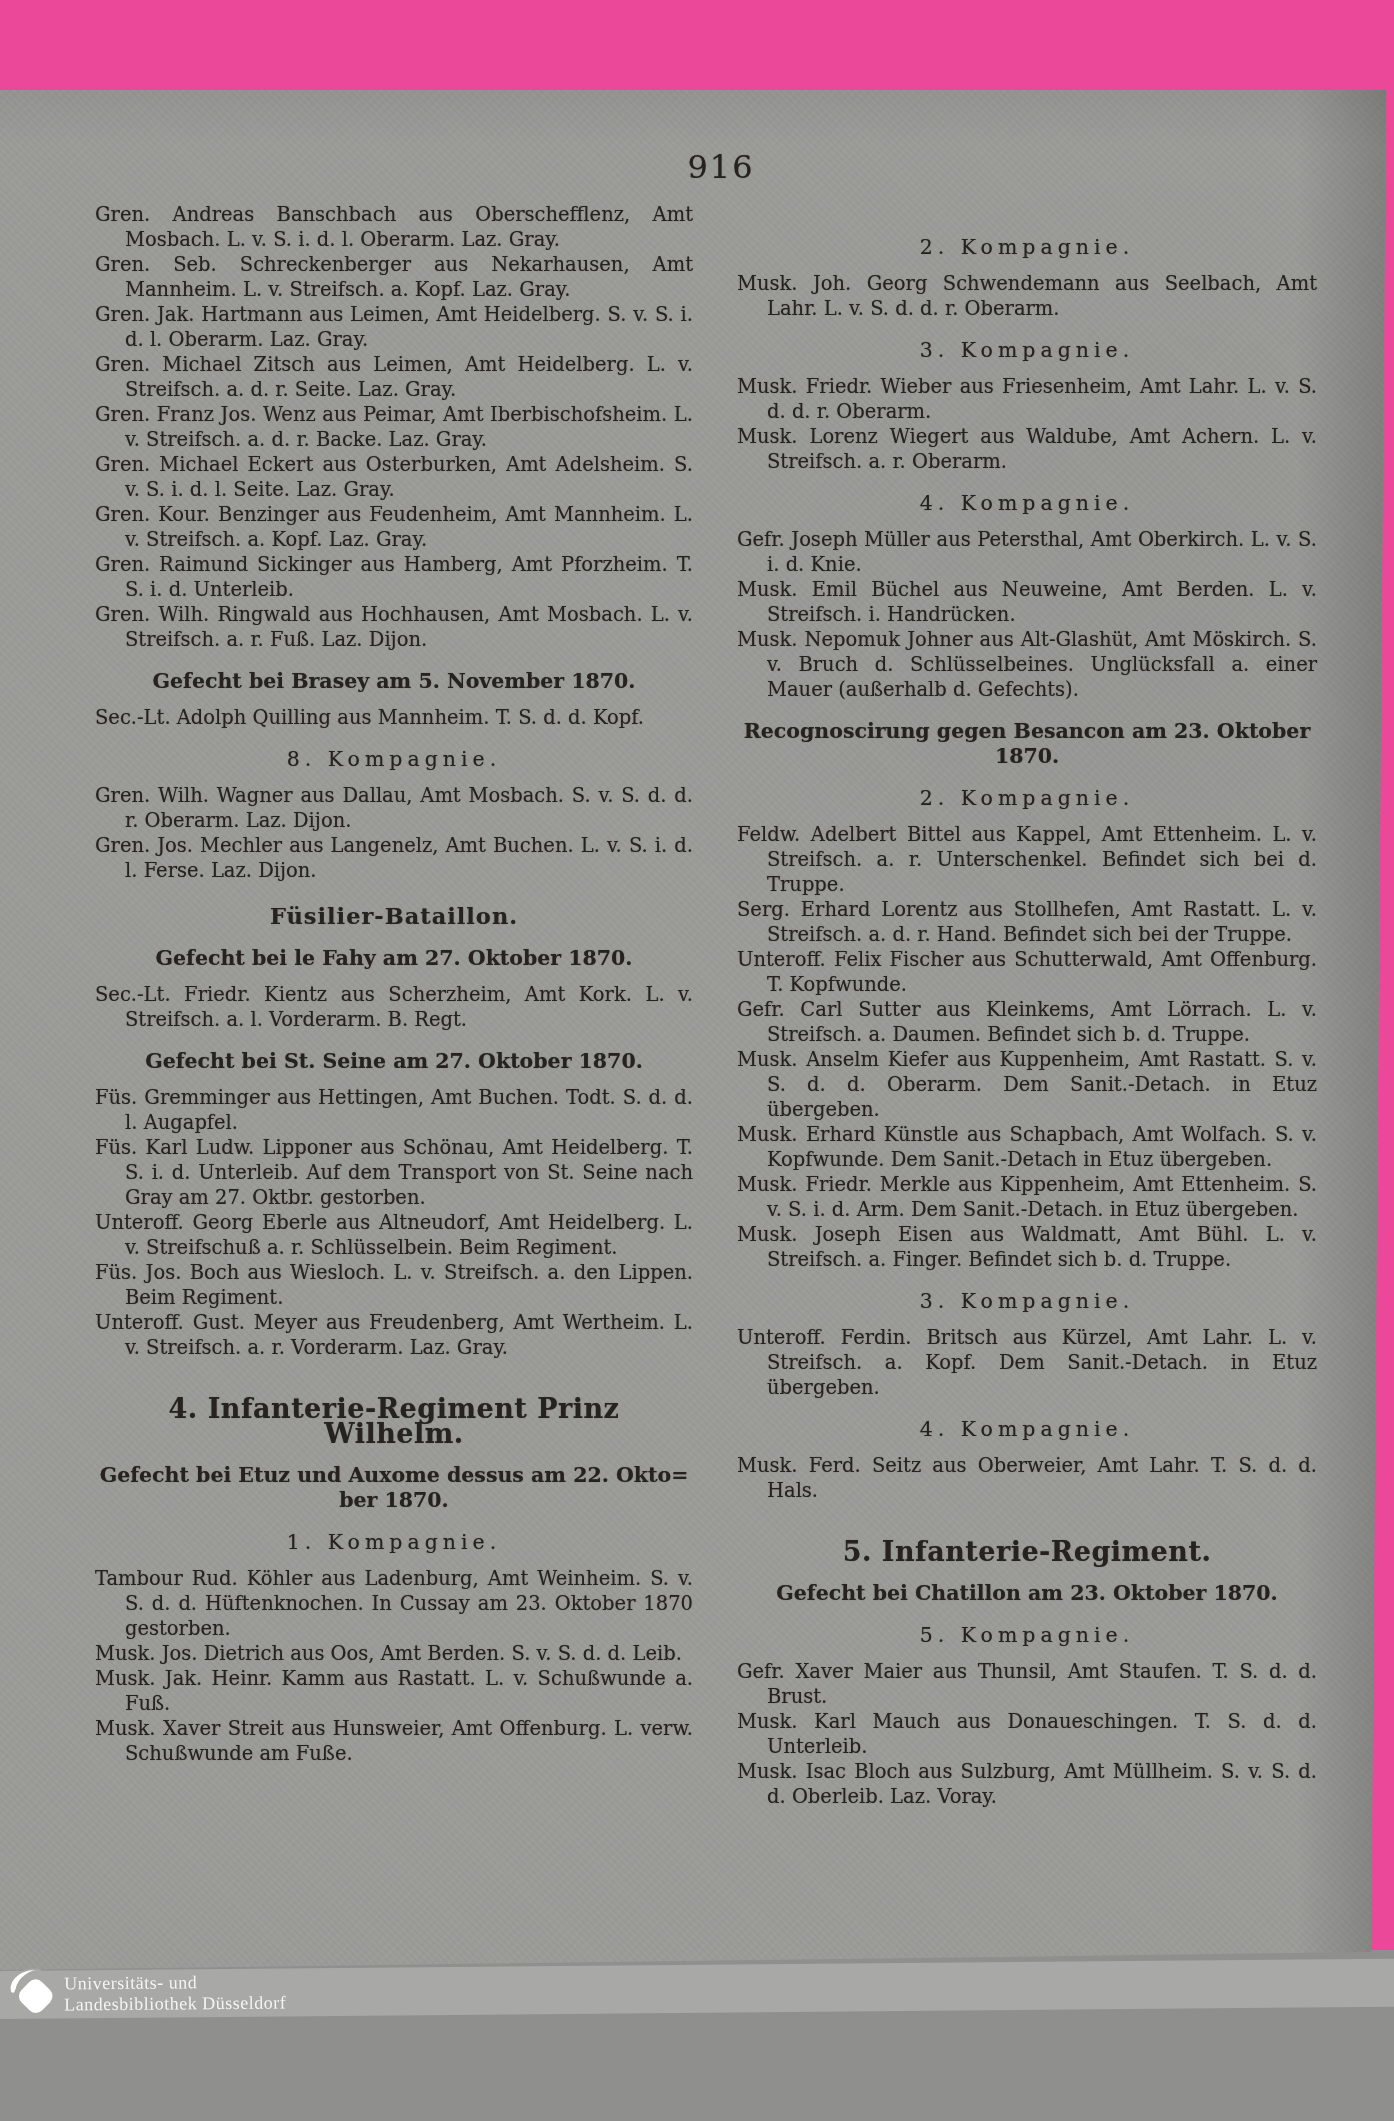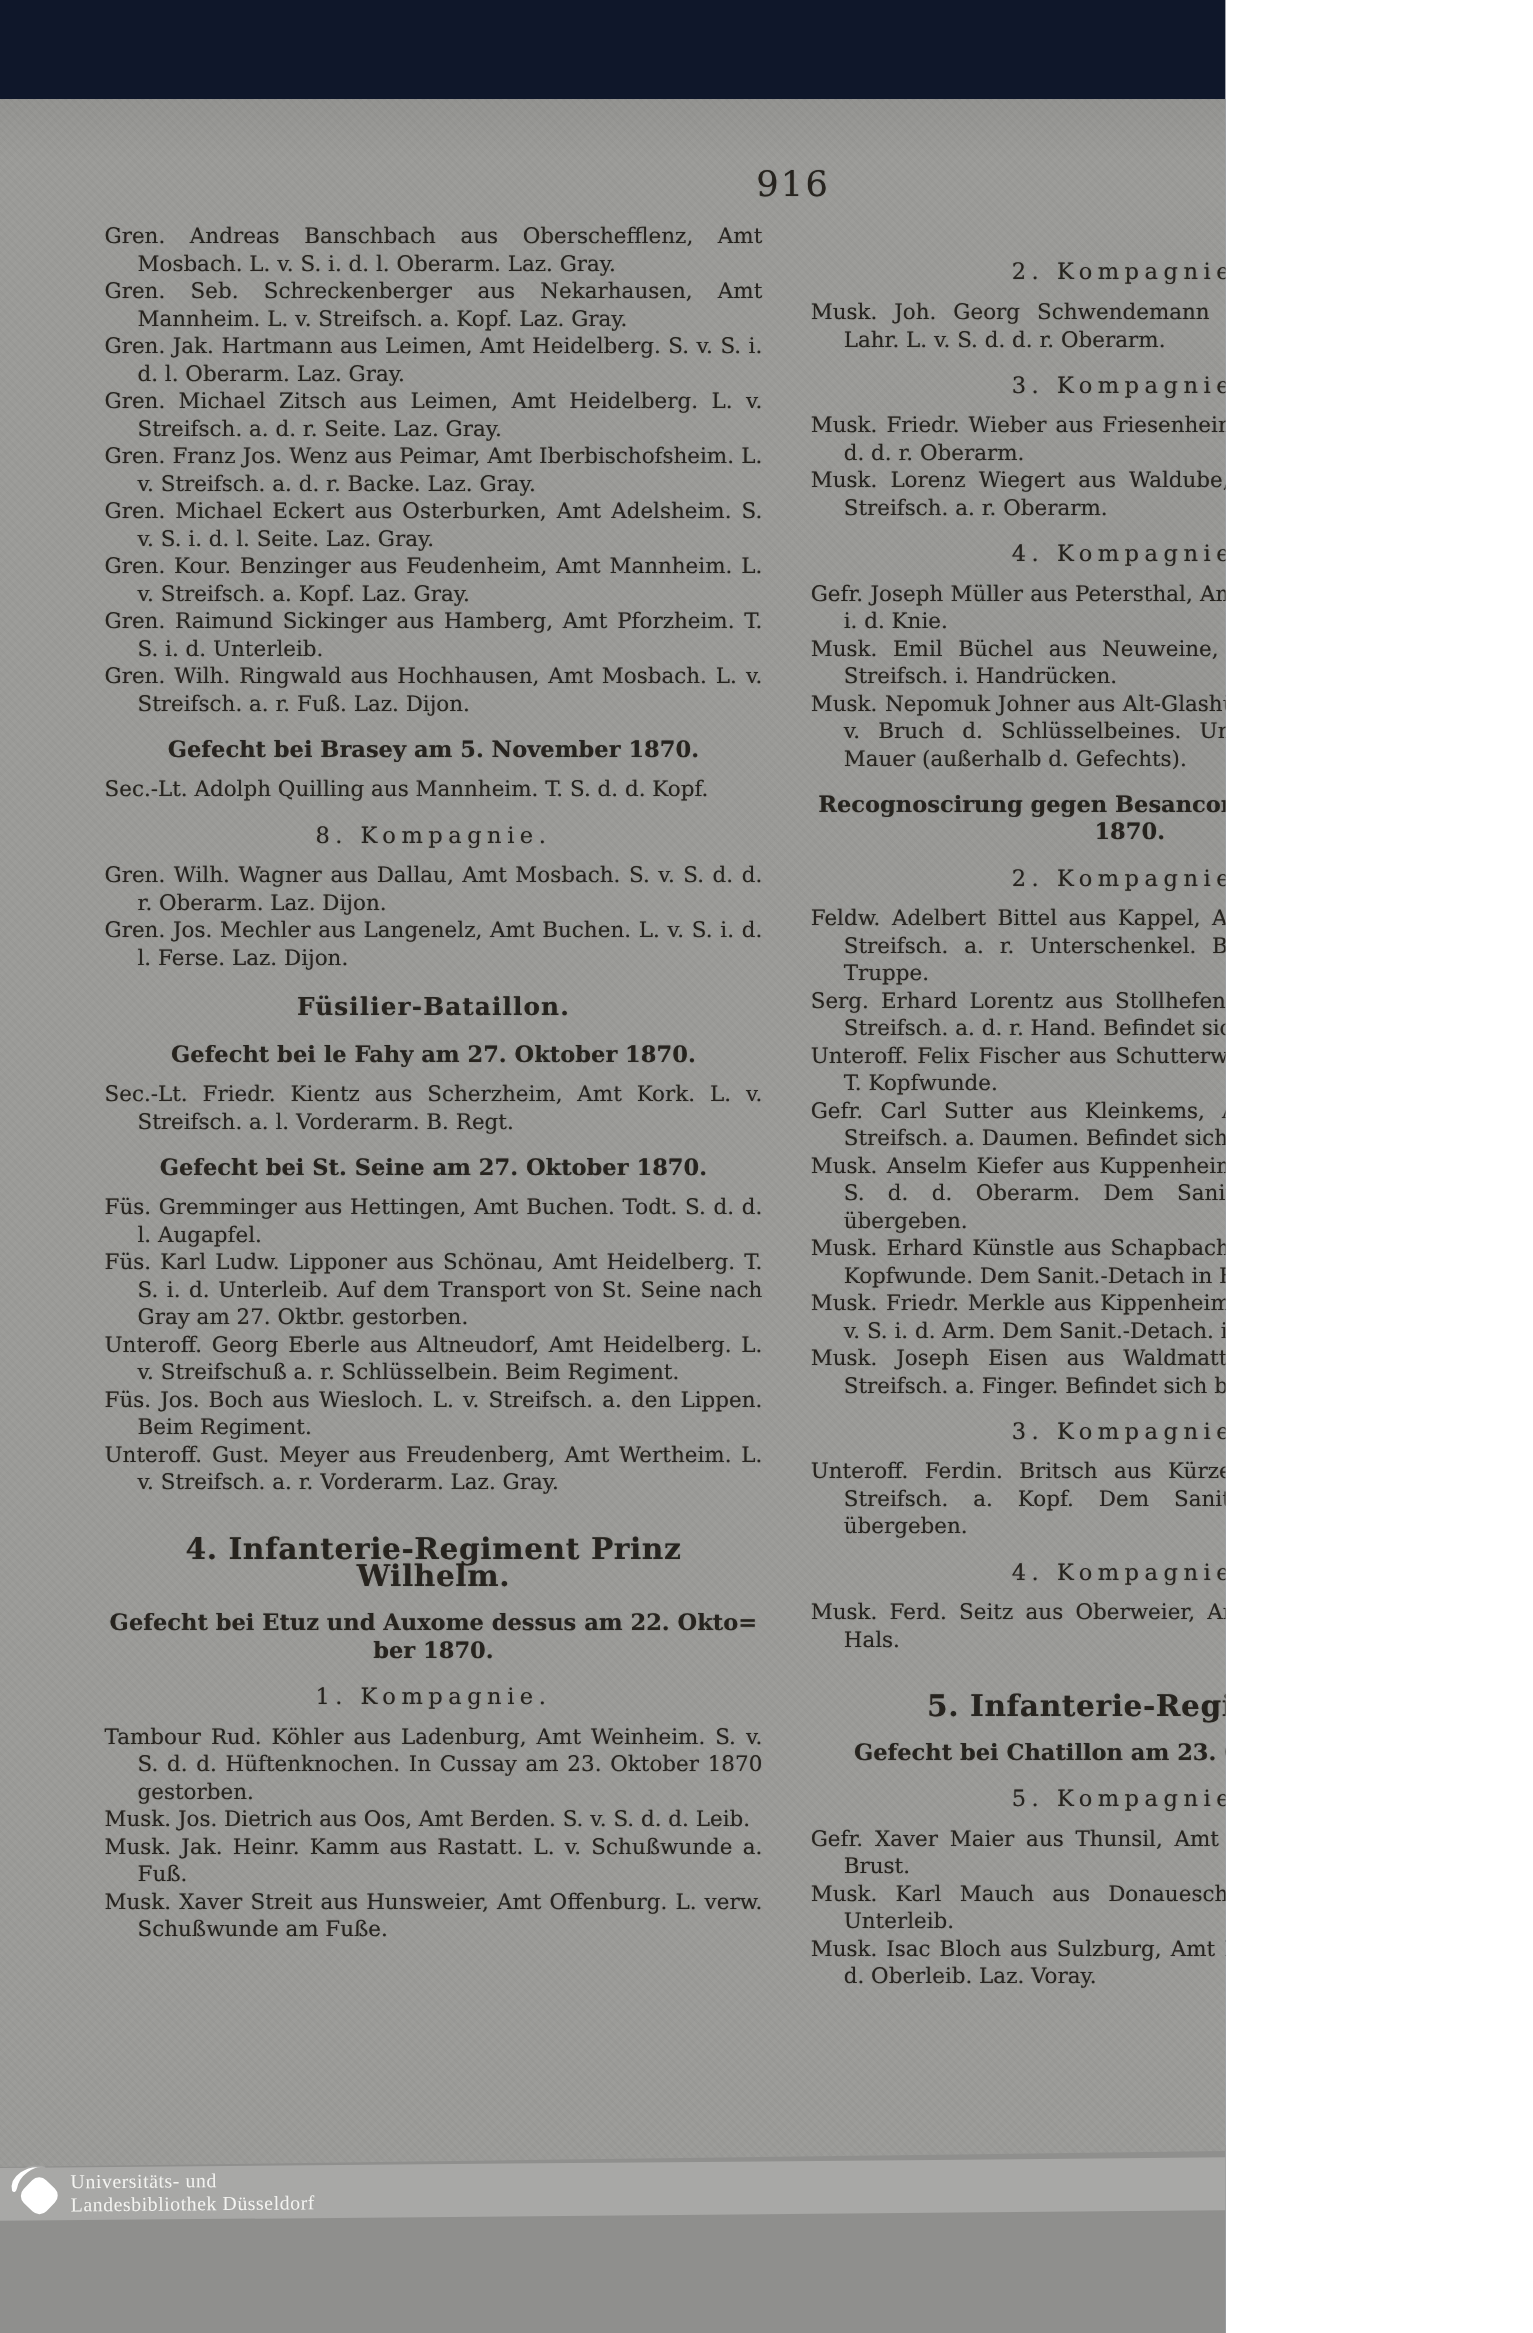--- a/index.html
+++ b/index.html
@@ -1,20 +1,20 @@
 <!DOCTYPE html>
 <html><head>
 <meta charset="utf-8">
 <style>
   html,body{margin:0;padding:0;}
   body{font-family:"DejaVu Serif","Liberation Serif",serif;}
   .canvas{
     position:relative;
-    width:1114px;height:2121px;
-    background:#0f172a;
+    width:1394px;height:2121px;
+    background:#ec4899;
     overflow:hidden;
   }
   
   .paper{
     position:absolute;left:0;top:90px;width:1394px;height:1880px;
     background-color:#9b9b98;
     background-image:
       repeating-linear-gradient(45deg, rgba(0,0,0,.025) 0 2px, rgba(0,0,0,0) 2px 5px),
       repeating-linear-gradient(-45deg, rgba(255,255,255,.02) 0 3px, rgba(255,255,255,0) 3px 7px);
     clip-path:polygon(0 0,1386px 0,1371px 1862px,0 1880px);

